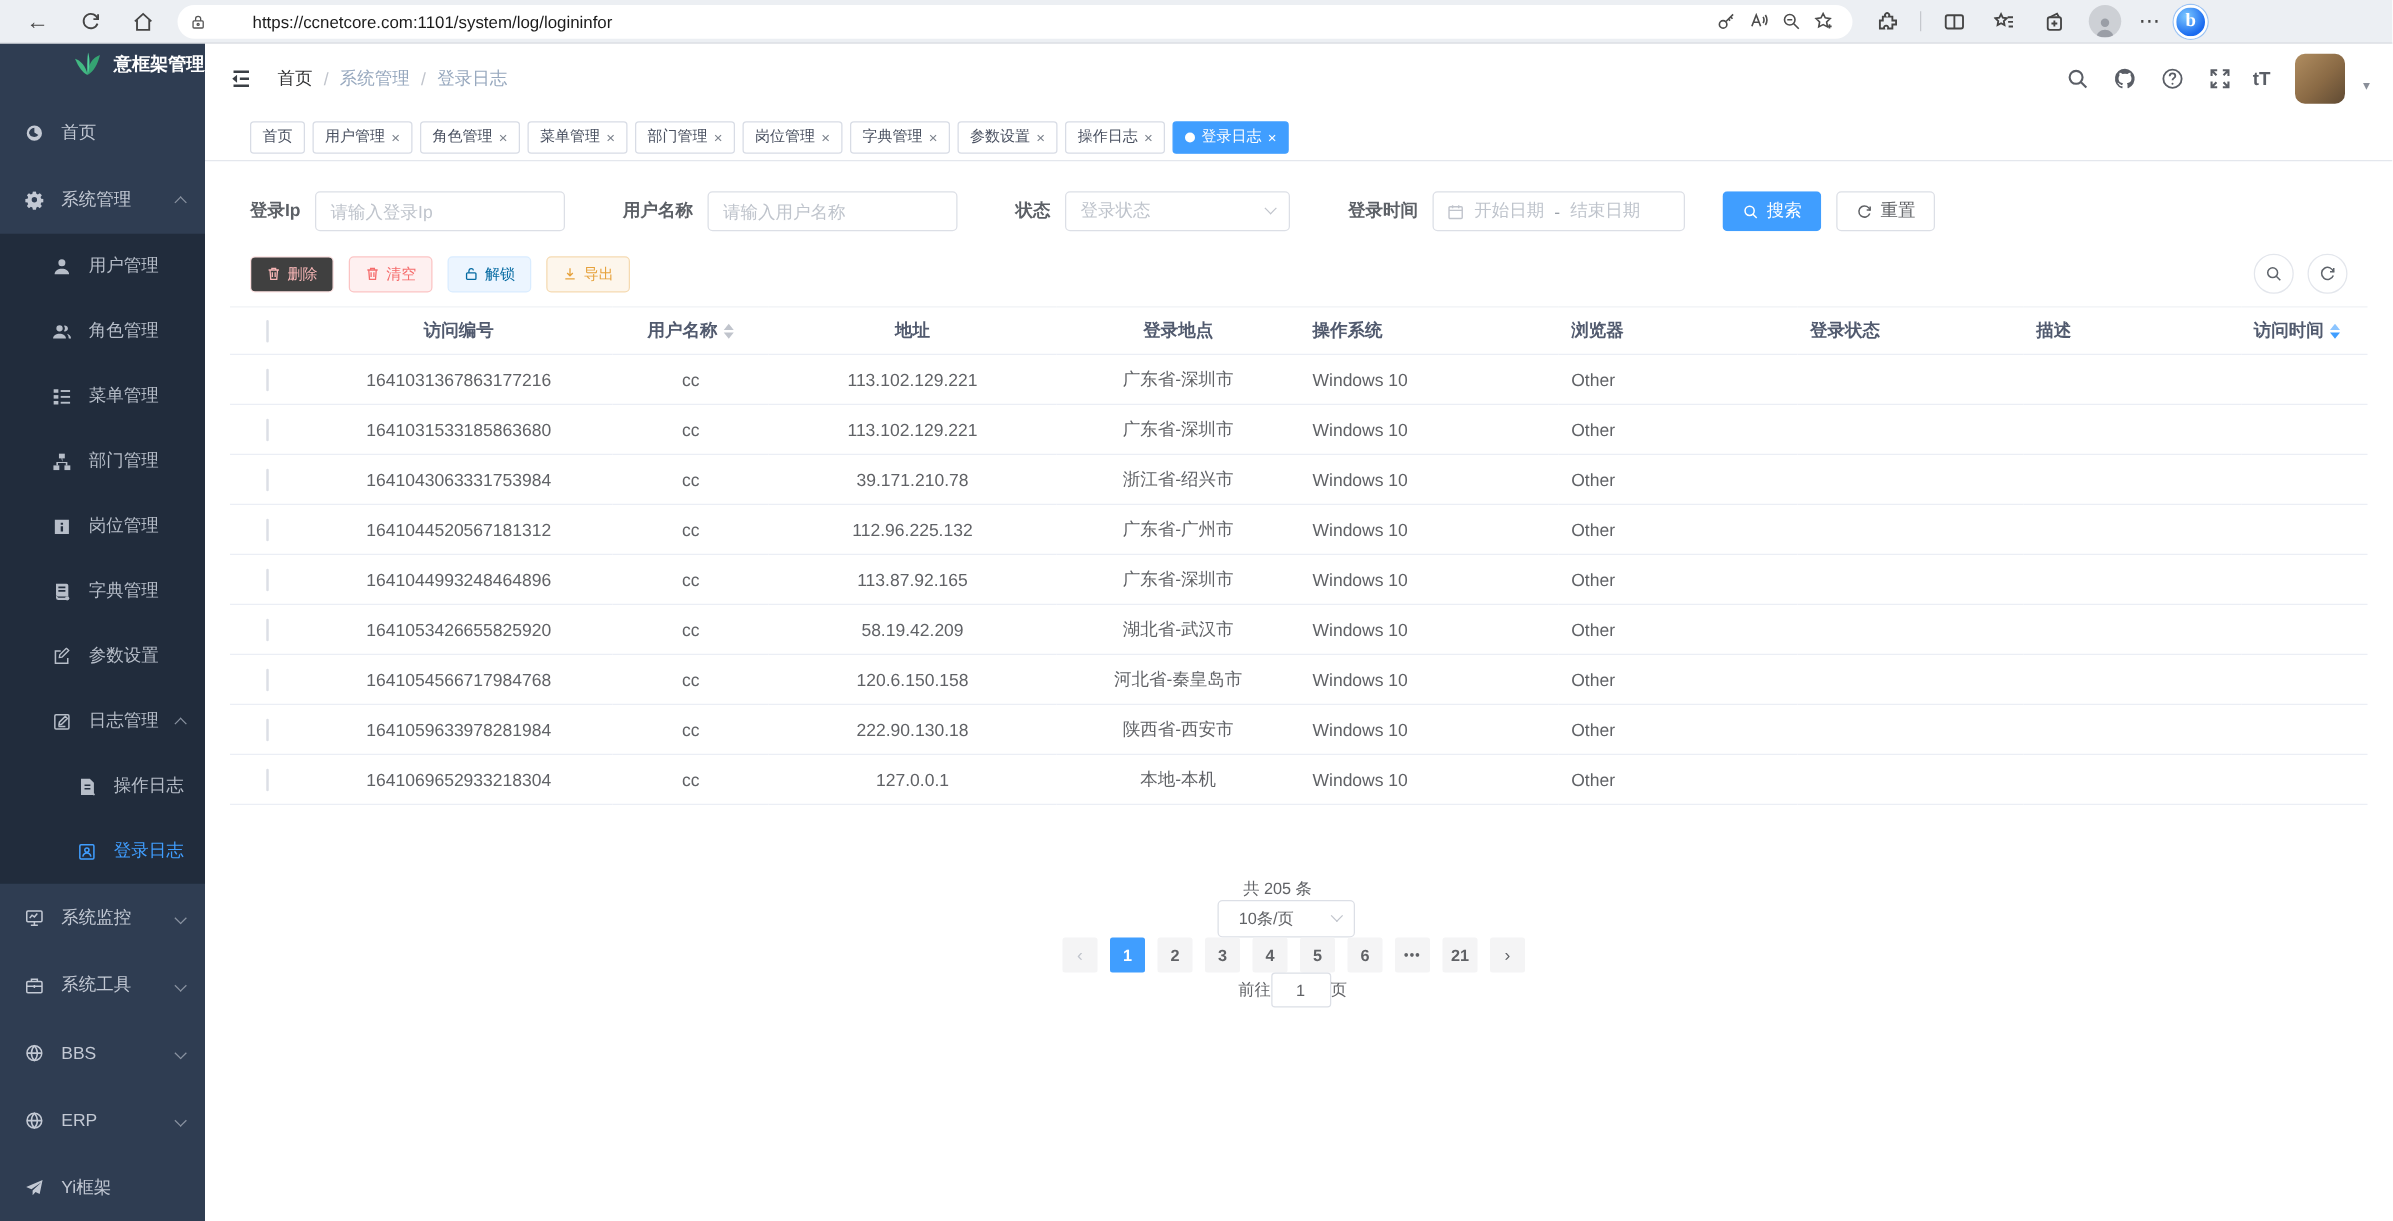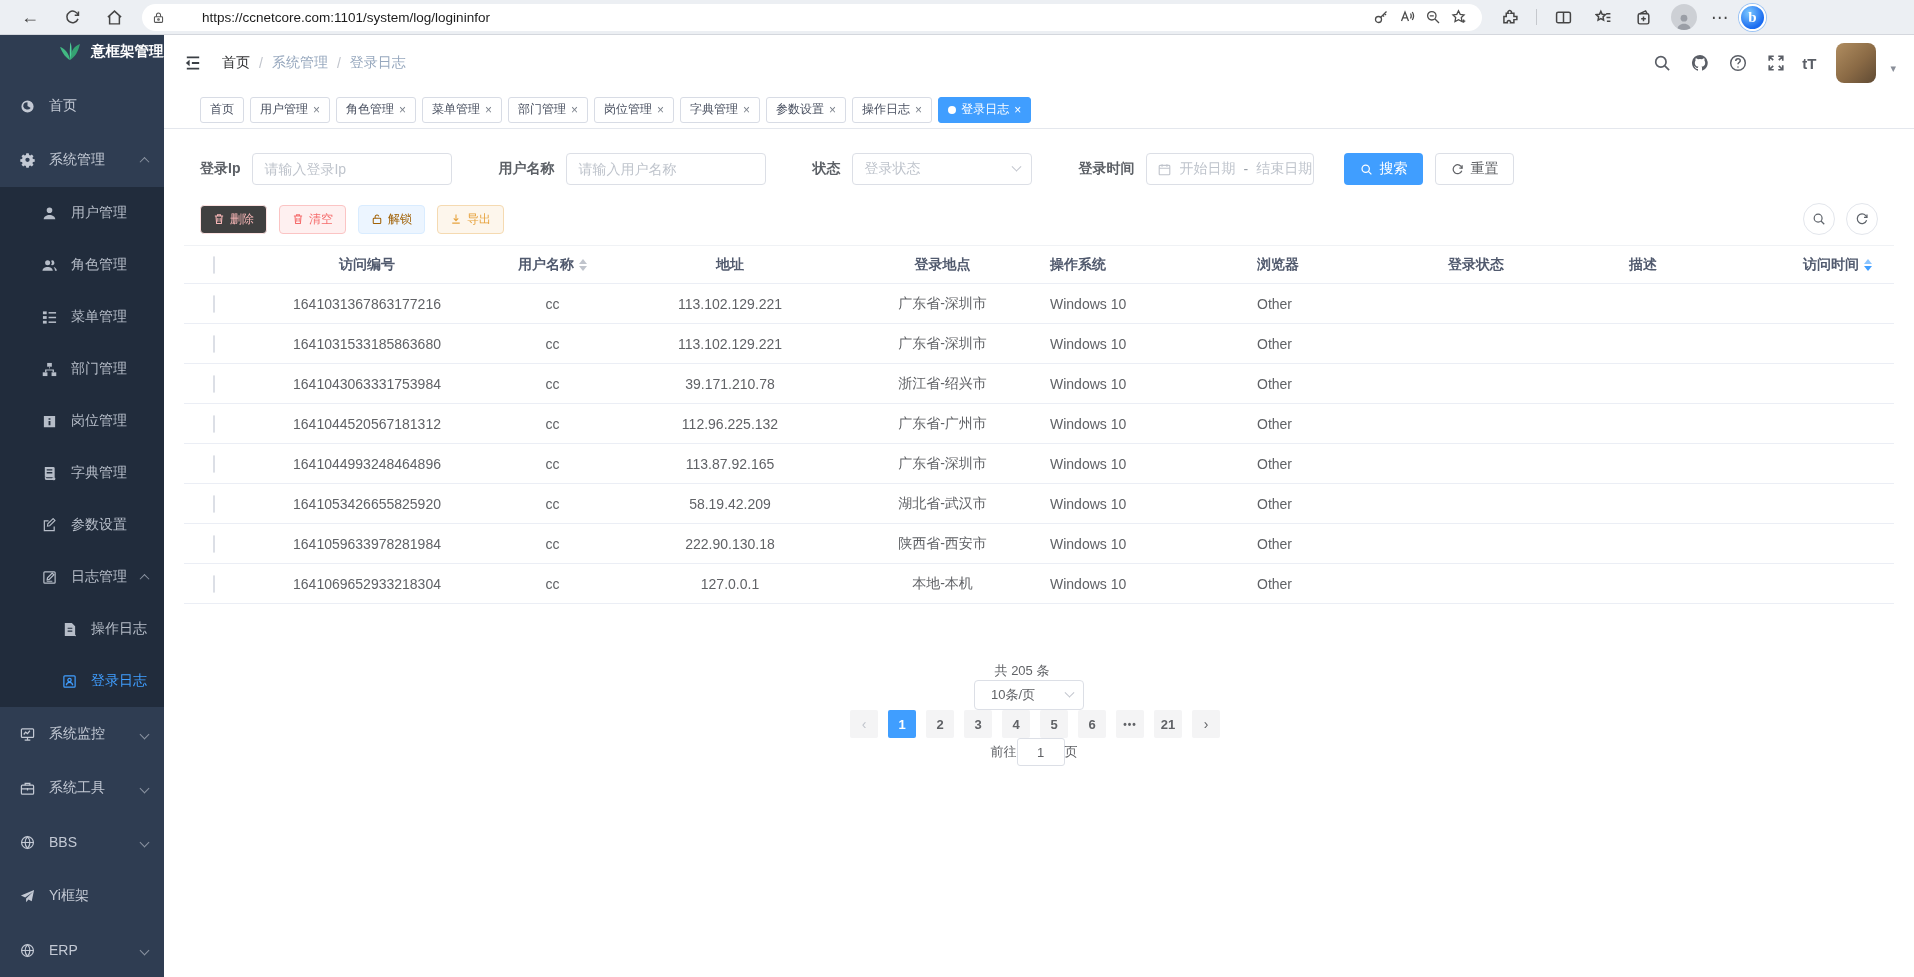--- a/index.html
+++ b/index.html
@@ -81,21 +81,21 @@
   .btn svg { width:13px; height:13px; fill:none; stroke:currentColor; stroke-width:1.5; }
   .btn-primary { background:#409eff; color:#fff; margin-left:30px; }
   .btn-plain { background:#fff; border-color:#dcdfe6; color:#606266; margin-left:12px; }
 
   
   .actions { display:flex; align-items:center; margin:18px 36px 0 36px; }
   .abtn { height:29px; border-radius:4px; font-size:12px; display:flex; align-items:center; gap:5px; padding:0 12px; margin-right:12px; cursor:pointer; border:1px solid; }
   .abtn svg { width:12px; height:12px; fill:none; stroke:currentColor; stroke-width:1.4; }
   .a-danger-dis { background:#404040; border-color:#fde2e2; color:#f9b7b7; }
   .a-danger { background:#fef0f0; border-color:#fbc4c4; color:#f56c6c; }
-  .a-info-dis { background:#ecf5ff; border-color:#d9ecff; color:#a16207; }
+  .a-info-dis { background:#ecf5ff; border-color:#d9ecff; color:#0369a1; }
   .a-warn { background:#fdf6ec; border-color:#f5dab1; color:#e6a23c; }
   .actions-right { margin-left:auto; display:flex; gap:11px; }
   .cbtn { width:32px; height:32px; border-radius:50%; border:1px solid #e3e6ec; background:#fff; display:flex; align-items:center; justify-content:center; color:#5f646b; cursor:pointer; }
   .cbtn svg { width:14px; height:14px; fill:none; stroke:currentColor; stroke-width:1.4; }
 
   
   .tablewrap { margin:10px 20px 0 20px; }
   table { width:1710px; border-collapse:collapse; table-layout:fixed; }
   th { height:38px; font-size:14px; color:#515a6e; font-weight:bold; border-top:1px solid #f0f2f5; border-bottom:1px solid #ebeef5; }
   td { height:40px; font-size:14px; color:#606266; border-bottom:1px solid #ebeef5; overflow:hidden; white-space:nowrap; }
@@ -364,36 +364,36 @@
         <span class="ic">
             <svg viewBox="0 0 16 16">
               <circle cx="8" cy="8" r="6.3"></circle>
               <path d="M1.7 8h12.6M8 1.7c-3.4 3.6-3.4 9 0 12.6 3.4-3.6 3.4-9 0-12.6z"></path>
             </svg>
           </span>
         <span class="lbl">BBS</span>
         <span class="chev dn"></span>
       </div>
       <div class="mi lvl1">
-        <span class="ic fill">
-            <svg viewBox="0 0 16 16">
-              <path d="M15 1 1 7l4.5 2L14 3 6.5 10v4l2.5-2.7L12.5 13z"></path>
-            </svg>
-          </span>
-        <span class="lbl">Yi框架</span>
-      </div>
-      <div class="mi lvl1">
         <span class="ic">
             <svg viewBox="0 0 16 16">
               <circle cx="8" cy="8" r="6.3"></circle>
               <path d="M1.7 8h12.6M8 1.7c-3.4 3.6-3.4 9 0 12.6 3.4-3.6 3.4-9 0-12.6z"></path>
             </svg>
           </span>
         <span class="lbl">ERP</span>
         <span class="chev dn"></span>
+      </div>
+      <div class="mi lvl1">
+        <span class="ic fill">
+            <svg viewBox="0 0 16 16">
+              <path d="M15 1 1 7l4.5 2L14 3 6.5 10v4l2.5-2.7L12.5 13z"></path>
+            </svg>
+          </span>
+        <span class="lbl">Yi框架</span>
       </div>
     </nav>
   </aside>
 
   <div class="main">
     <div class="topbar">
       <span class="fold">
         <svg viewBox="0 0 16 16">
             <path d="M2.5 3h11M7 8h6.5M2.5 13h11" stroke="#3a3f45" stroke-width="1.7" fill="none"></path>
             <path d="M5 5.2v5.6L1.6 8z" fill="#3a3f45"></path>
@@ -490,21 +490,21 @@
         <input placeholder="请输入用户名称" style="">
       </div>
       <span class="gap"></span>
       <span class="f-label">状态</span>
       <div class="f-input" style="width:180px">
         <span class="ph">登录状态</span>
         <span class="sel-chev"></span>
       </div>
       <span class="gap"></span>
       <span class="f-label">登录时间</span>
-      <div class="f-input" style="width:168px; gap:8px">
+      <div class="f-input" style="width:202px; gap:8px">
         <span>
           <svg width="13" height="13" viewBox="0 0 16 16" fill="none" stroke="#c0c4cc" stroke-width="1.4">
               <rect x="1.5" y="3" width="13" height="11.5" rx="1"></rect>
               <path d="M1.5 6.5h13M5 1.5v3M11 1.5v3"></path>
             </svg>
         </span>
         <span class="ph">开始日期</span>
         <span class="ph" style="color:#9aa0a8">-</span>
         <span class="ph">结束日期</span>
       </div>
@@ -688,20 +688,32 @@
               <td class="c">58.19.42.209</td>
               <td class="c">湖北省-武汉市</td>
               <td class="l">Windows 10</td>
               <td class="l">Other</td>
               <td class="l"></td>
               <td class="l"></td>
               <td class="l"></td>
         </tr>
         <tr>
           <td class="c"><span class="cb"></span></td>
+          <td class="c">1641054566717984768</td>
+              <td class="c">cc</td>
+              <td class="c">120.6.150.158</td>
+              <td class="c">河北省-秦皇岛市</td>
+              <td class="l">Windows 10</td>
+              <td class="l">Other</td>
+              <td class="l"></td>
+              <td class="l"></td>
+              <td class="l"></td>
+        </tr>
+        <tr>
+          <td class="c"><span class="cb"></span></td>
           <td class="c">1641059633978281984</td>
               <td class="c">cc</td>
               <td class="c">222.90.130.18</td>
               <td class="c">陕西省-西安市</td>
               <td class="l">Windows 10</td>
               <td class="l">Other</td>
               <td class="l"></td>
               <td class="l"></td>
               <td class="l"></td>
         </tr>

